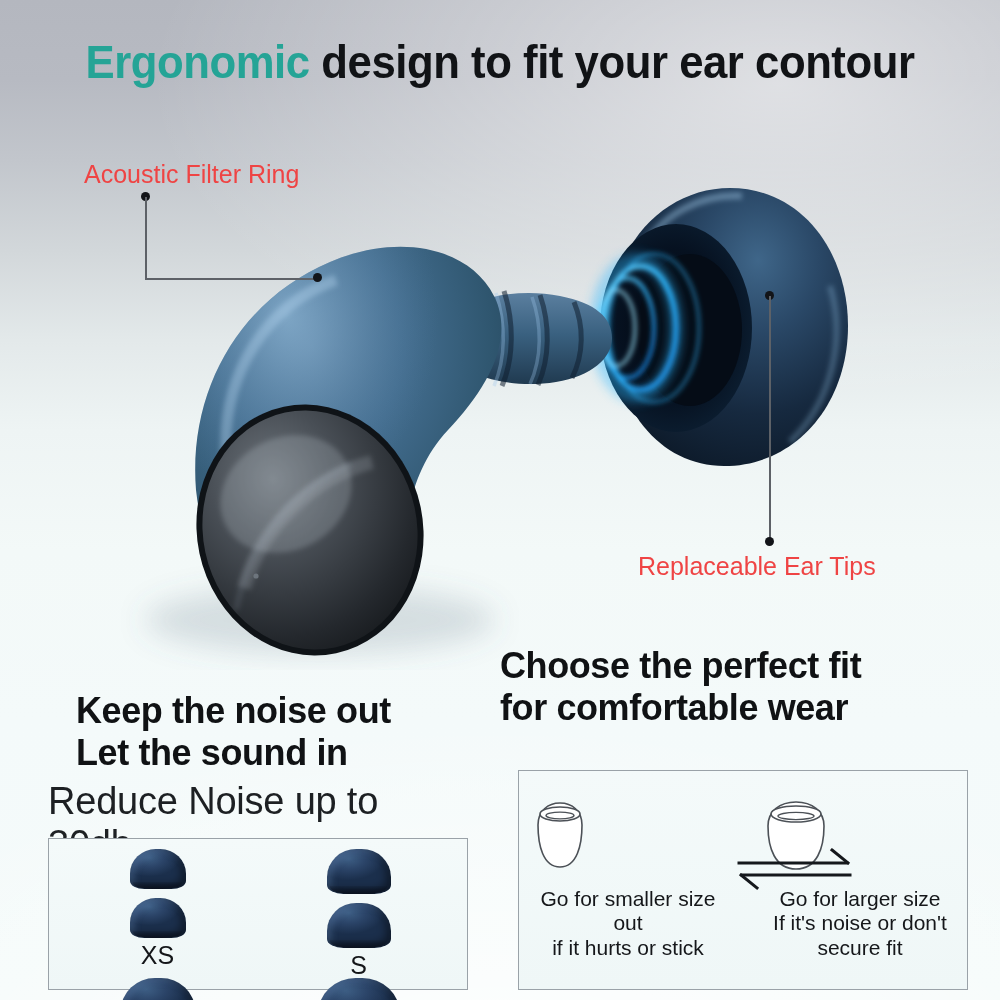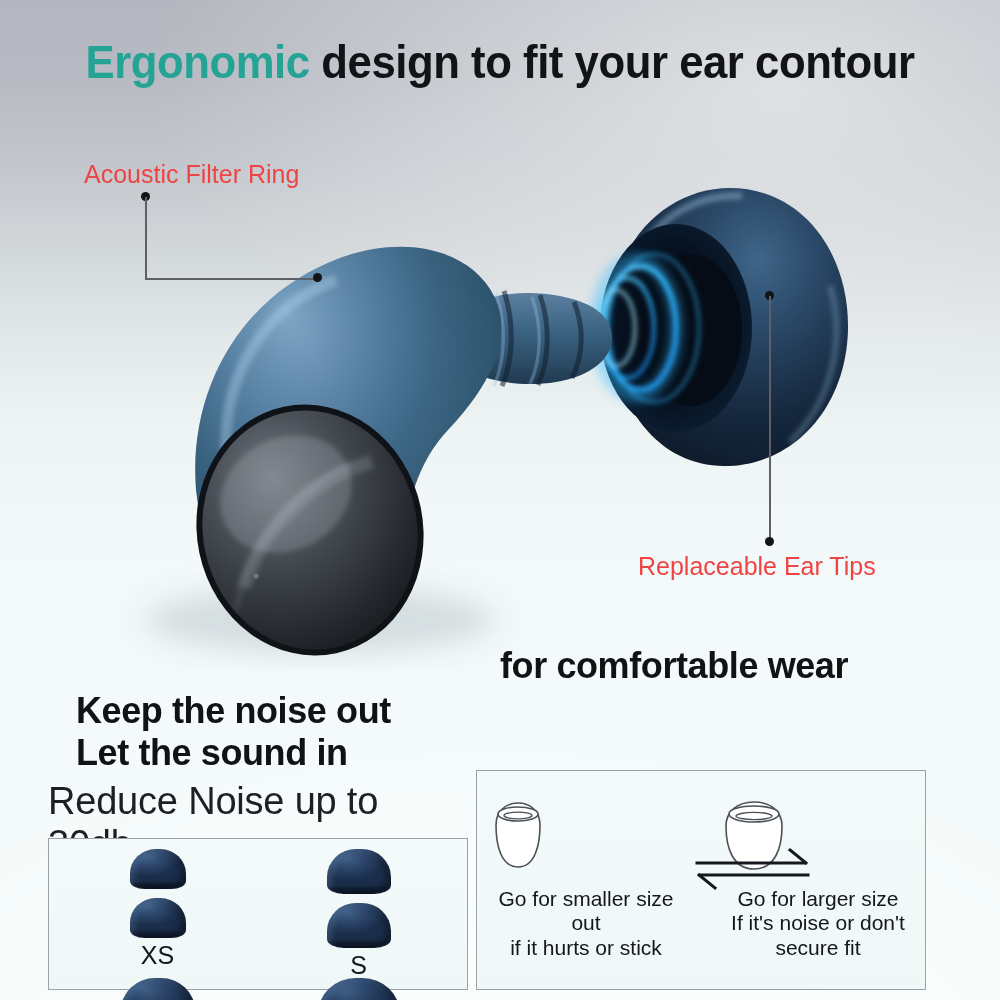--- a/index.html
+++ b/index.html
@@ -111,21 +111,21 @@
     background:linear-gradient(180deg, rgba(10,18,32,.15), rgba(8,14,26,.85));
   }
 
   
   #right-block { position:absolute; left:500px; top:645px; width:450px; }
   #right-block .big {
     font-size:36px; font-weight:bold; color:#101214;
     line-height:1.17; letter-spacing:-0.4px;
   }
 
-  #fit-panel { left:476px; top:770px; width:450px; height:220px; }
+  #fit-panel { left:518px; top:770px; width:450px; height:220px; }
   #fit-inner { position:absolute; inset:0; }
 
   .fit-side { position:absolute; top:26px; width:210px; text-align:center; }
   #fit-left  { left:4px; }
   #fit-right { left:236px; }
   .fit-caption {
     margin-top:10px; font-size:21px; color:#15171a; line-height:1.16;
   }
 
   #arrows { position:absolute; left:218px; top:76px; width:115px; height:48px; }
@@ -319,20 +319,21 @@
         <div class="tip" style="width:82px;height:58px;"></div>
         <div class="tip" style="width:82px;height:58px;"></div>
       </div>
       <div class="tip-label">L</div>
     </div>
 
   </div>
 </div>
 
 <div id="right-block">
+  <div class="big">Choose the perfect fit</div>
   <div class="big">for comfortable wear</div>
 </div>
 
 <div class="panel" id="fit-panel">
   <div id="fit-inner">
 
     <div class="fit-side" id="fit-left">
       <svg width="74" height="80" viewBox="0 0 74 80">
         <path d="M15 28 C 15 14, 25 6, 37 6 C 49 6, 59 14, 59 28
                  C 59 48, 54 70, 37 70 C 20 70, 15 48, 15 28 Z" fill="#ffffff" stroke="#4c5157" stroke-width="1.6"></path>

